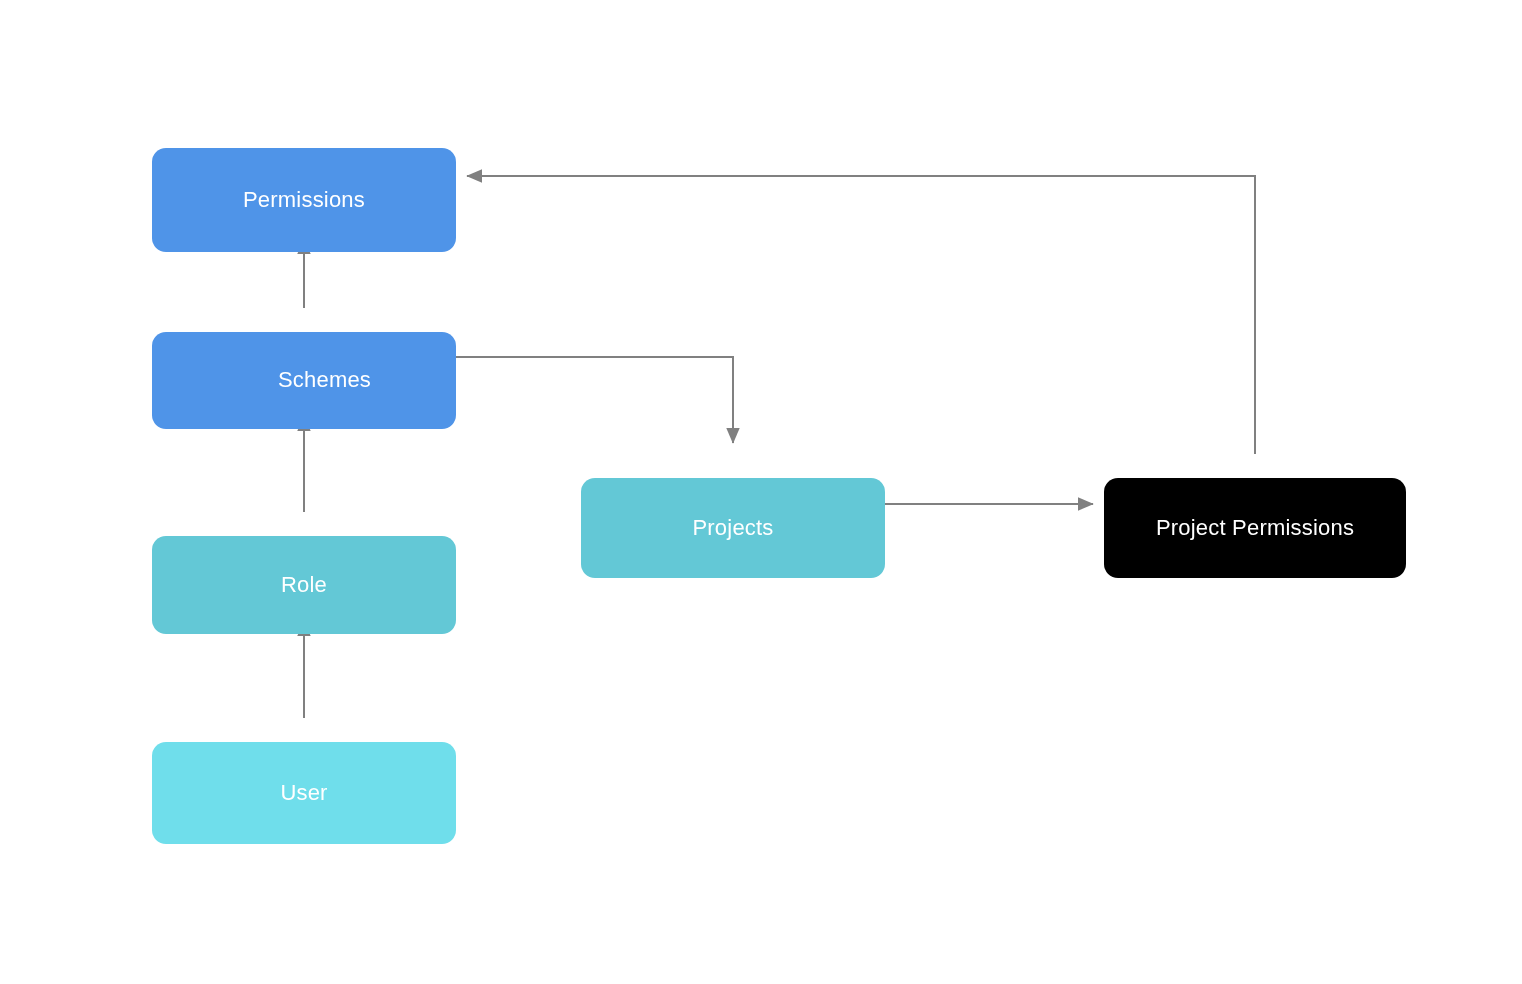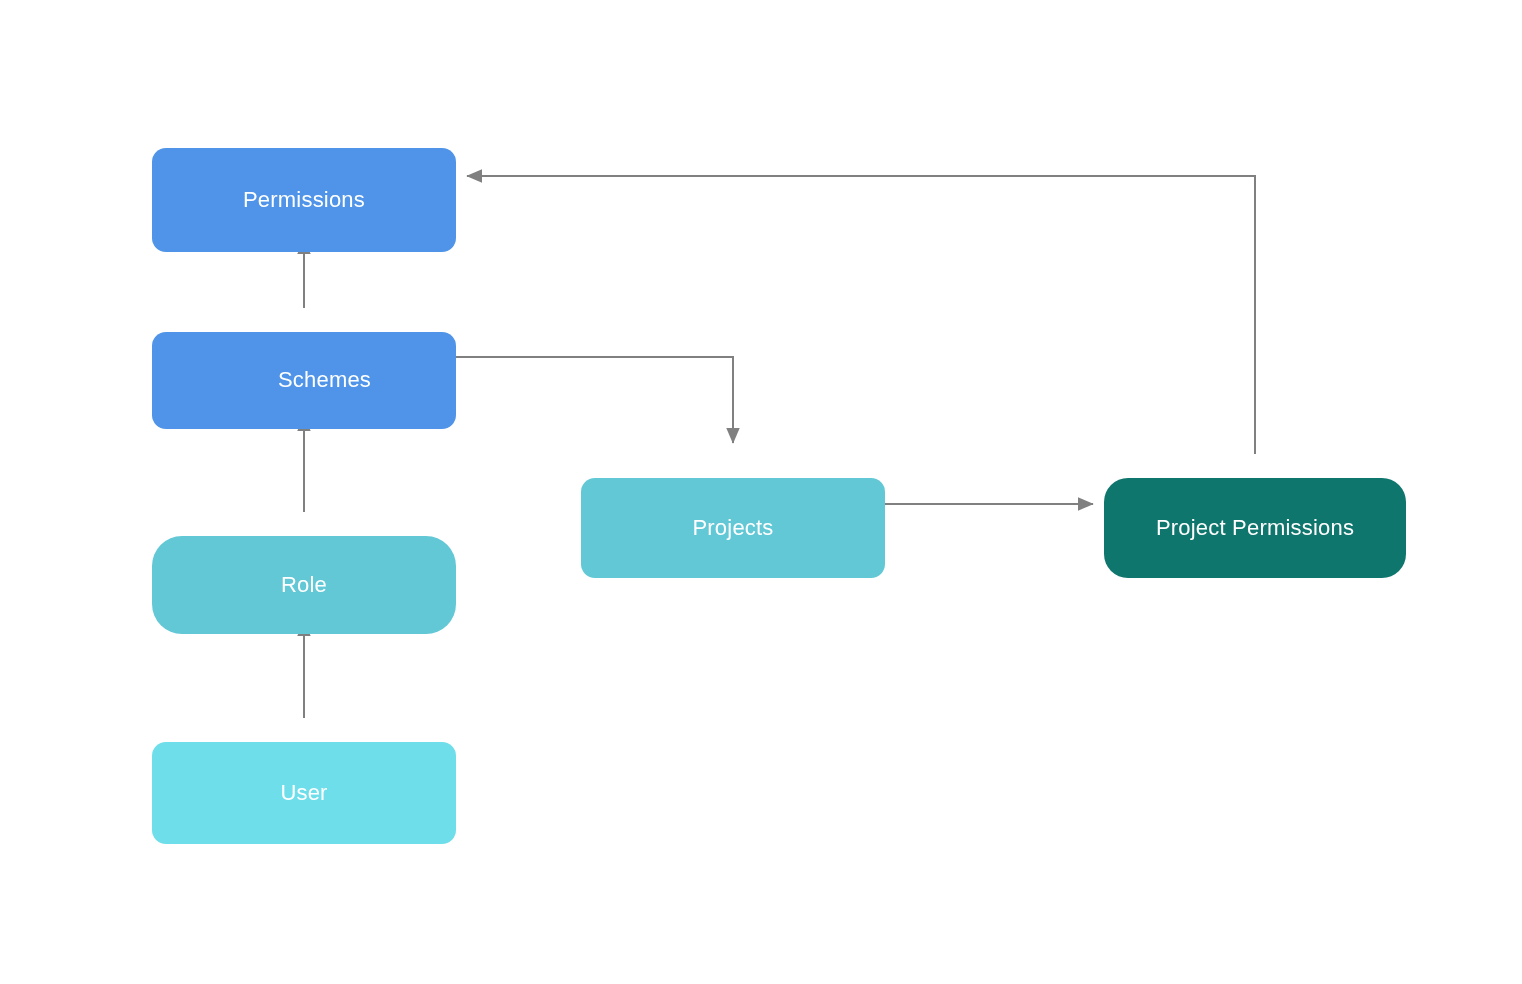--- a/index.html
+++ b/index.html
@@ -42,21 +42,21 @@
     margin-top: 24px;
   }
   .node-label {
     display: block;
     text-align: center;
     line-height: 1.2;
     white-space: nowrap;
   }
   .node-permissions { left: 152px; top: 124px;  width: 304px; height: 104px; }
   .node-schemes     { left: 152px; top: 308px;  width: 304px; height: 97px;  }
-  .node-role        { left: 152px; top: 512px;  width: 304px; height: 98px; border-radius: 30px;  }
+  .node-role        { left: 152px; top: 512px;  width: 304px; height: 98px;  }
   .node-user        { left: 152px; top: 718px;  width: 304px; height: 102px; }
   .node-projects    { left: 581px; top: 454px;  width: 304px; height: 100px; align-items: center; }
   .node-projperms   { left: 1104px; top: 454px; width: 302px; height: 100px; }
 </style>
 </head>
 <body>
 
 <div id="canvas">
 
   <svg id="edge-layer" viewBox="0 0 1522 984" width="1522" height="984" xmlns="http://www.w3.org/2000/svg">
@@ -104,17 +104,17 @@
   </div>
 
   <div class="node node-user" style="background:#6fdeeb;justify-content:center;">
     <span class="node-label">User</span>
   </div>
 
   <div class="node node-projects" style="background:#63c8d6;">
     <span class="node-label">Projects</span>
   </div>
 
-  <div class="node node-projperms" style="background:#0f766e;border-radius:24px;">
+  <div class="node node-projperms" style="background:#000000;">
     <span class="node-label">Project Permissions</span>
   </div>
 
 </div>
 
 </body></html>

